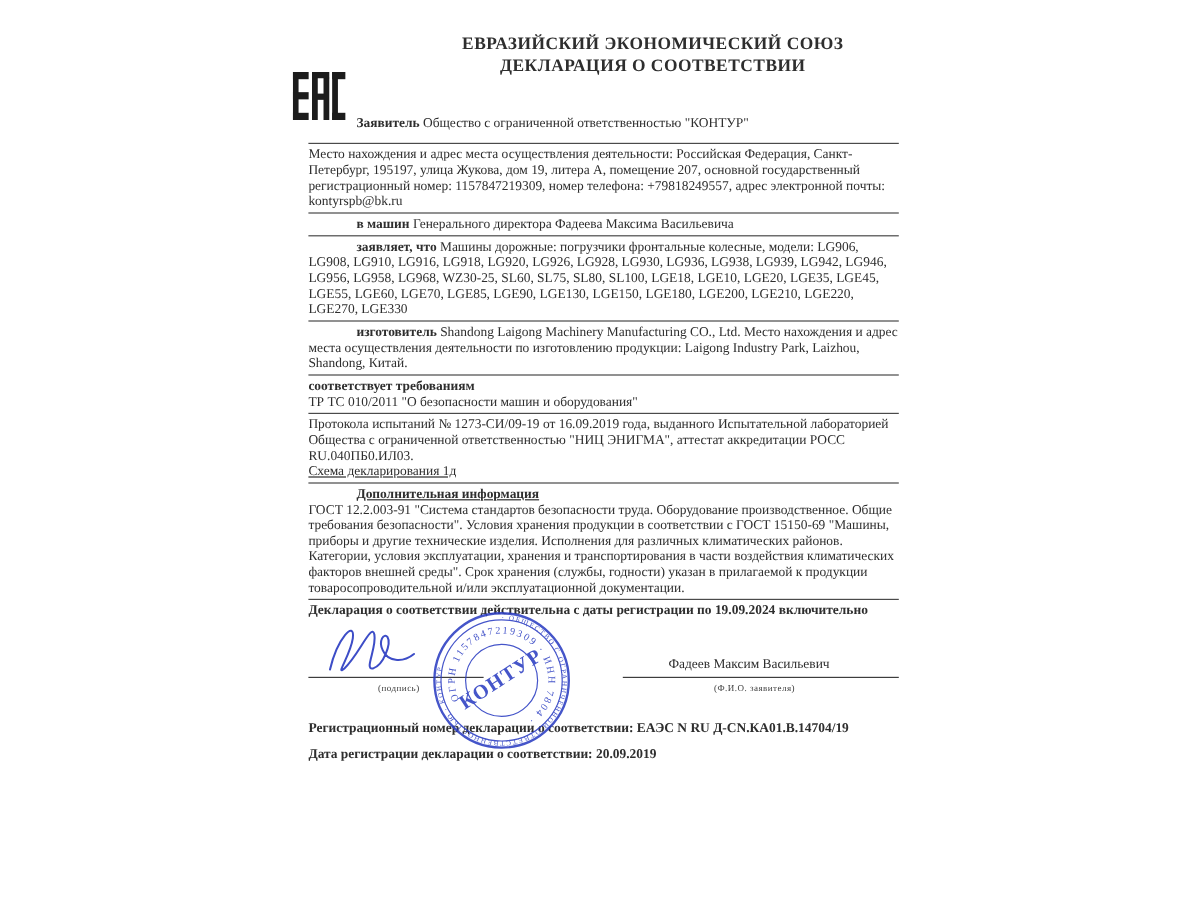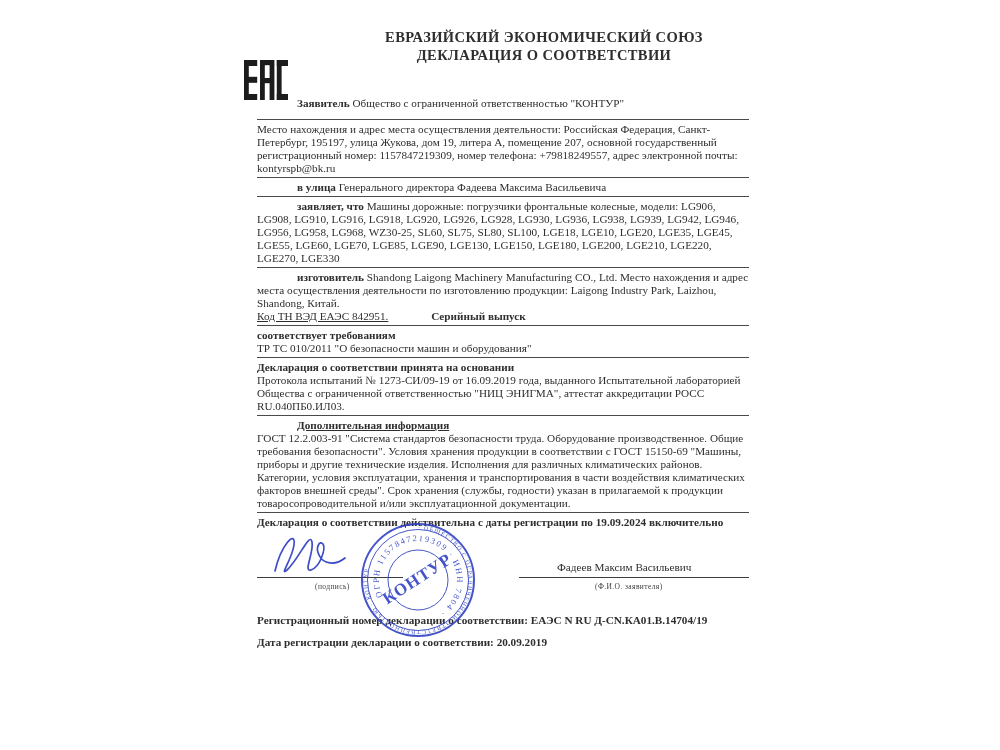--- a/index.html
+++ b/index.html
@@ -68,40 +68,39 @@
 
     <div class="sec sec-applicant">
       <p><span class="b">Заявитель</span> <span>Общество с ограниченной ответственностью "КОНТУР"</span></p>
     </div>
 
     <div class="sec">
       <p>Место нахождения и адрес места осуществления деятельности: Российская Федерация, Санкт-Петербург, 195197, улица Жукова, дом 19, литера А, помещение 207, основной государственный регистрационный номер: 1157847219309, номер телефона: +79818249557, адрес электронной почты: kontyrspb@bk.ru</p>
     </div>
 
     <div class="sec">
-      <p><span class="b">в улица</span> <span>Генерального директора Фадеева Максима Васильевича</span></p>
+      <p><span class="b">в машин</span> <span>Генерального директора Фадеева Максима Васильевича</span></p>
     </div>
 
     <div class="sec">
       <p><span class="b">заявляет, что</span> <span>Машины дорожные: погрузчики фронтальные колесные,  модели: LG906, LG908, LG910, LG916, LG918, LG920, LG926, LG928, LG930, LG936, LG938, LG939, LG942, LG946, LG956, LG958, LG968, WZ30-25, SL60, SL75, SL80, SL100, LGE18, LGE10, LGE20, LGE35, LGE45, LGE55, LGE60, LGE70, LGE85, LGE90, LGE130, LGE150, LGE180, LGE200, LGE210, LGE220, LGE270, LGE330</span></p>
     </div>
 
     <div class="sec">
       <p><span class="b">изготовитель</span> <span>Shandong Laigong Machinery Manufacturing CO., Ltd. Место нахождения и адрес места осуществления деятельности по изготовлению продукции: Laigong Industry Park, Laizhou, Shandong, Китай.</span></p>
-      <p><span class="u">Код ТН ВЭД ЕАЭС 842951.</span> <span class="b">Серийный выпуск</span></p>
     </div>
 
     <div class="sec">
       <p class="b">соответствует требованиям</p>
       <p>ТР ТС 010/2011 "О безопасности машин и оборудования"</p>
     </div>
 
     <div class="sec">
-      <p class="b">Декларация о соответствии принята на основании</p>
       <p>Протокола испытаний № 1273-СИ/09-19 от 16.09.2019 года, выданного Испытательной лабораторией Общества с ограниченной ответственностью "НИЦ ЭНИГМА", аттестат аккредитации РОСС RU.040ПБ0.ИЛ03.</p>
+      <p><span class="u">Схема декларирования 1д</span></p>
     </div>
 
     <div class="sec">
       <p><span class="b u">Дополнительная информация</span></p>
       <p>ГОСТ 12.2.003-91 "Система стандартов безопасности труда. Оборудование производственное. Общие требования безопасности". Условия хранения продукции в соответствии с ГОСТ 15150-69 "Машины, приборы и другие технические изделия. Исполнения для различных климатических районов. Категории, условия эксплуатации, хранения и транспортирования в части воздействия климатических факторов внешней среды". Срок хранения (службы, годности) указан в прилагаемой к продукции товаросопроводительной и/или эксплуатационной документации.</p>
     </div>
 
     <div class="sec nb">
       <p class="b">Декларация о соответствии действительна с даты регистрации по 19.09.2024 включительно</p>
     </div>

